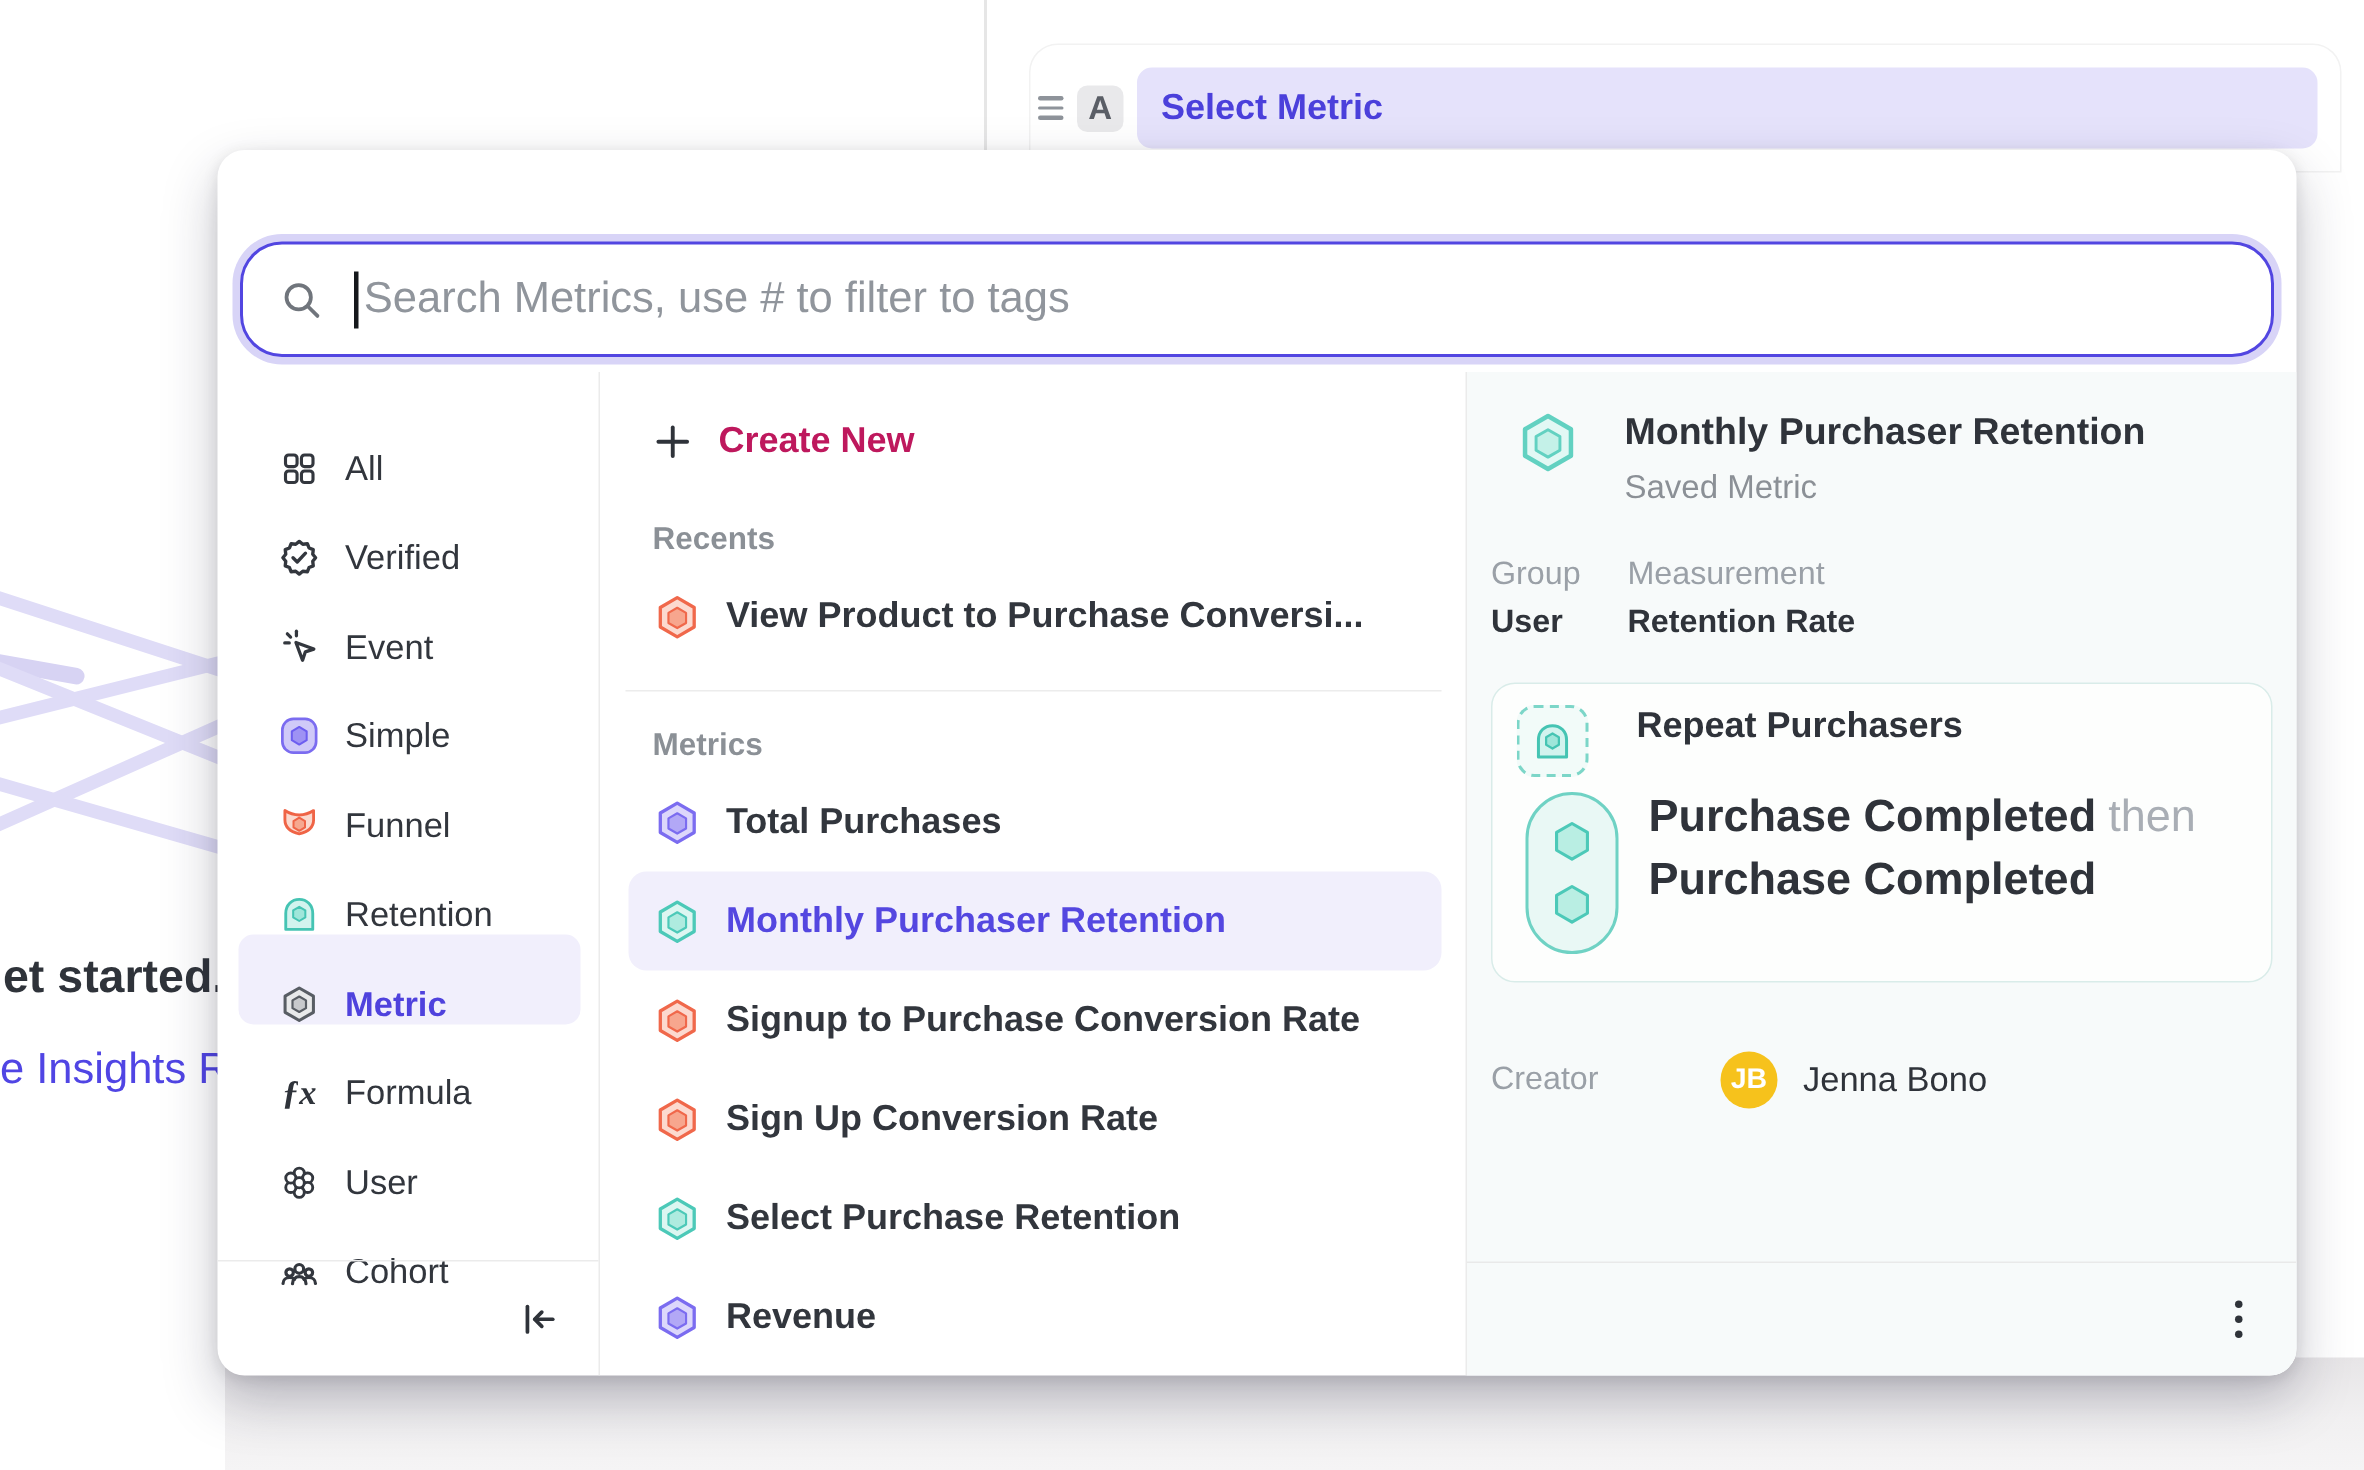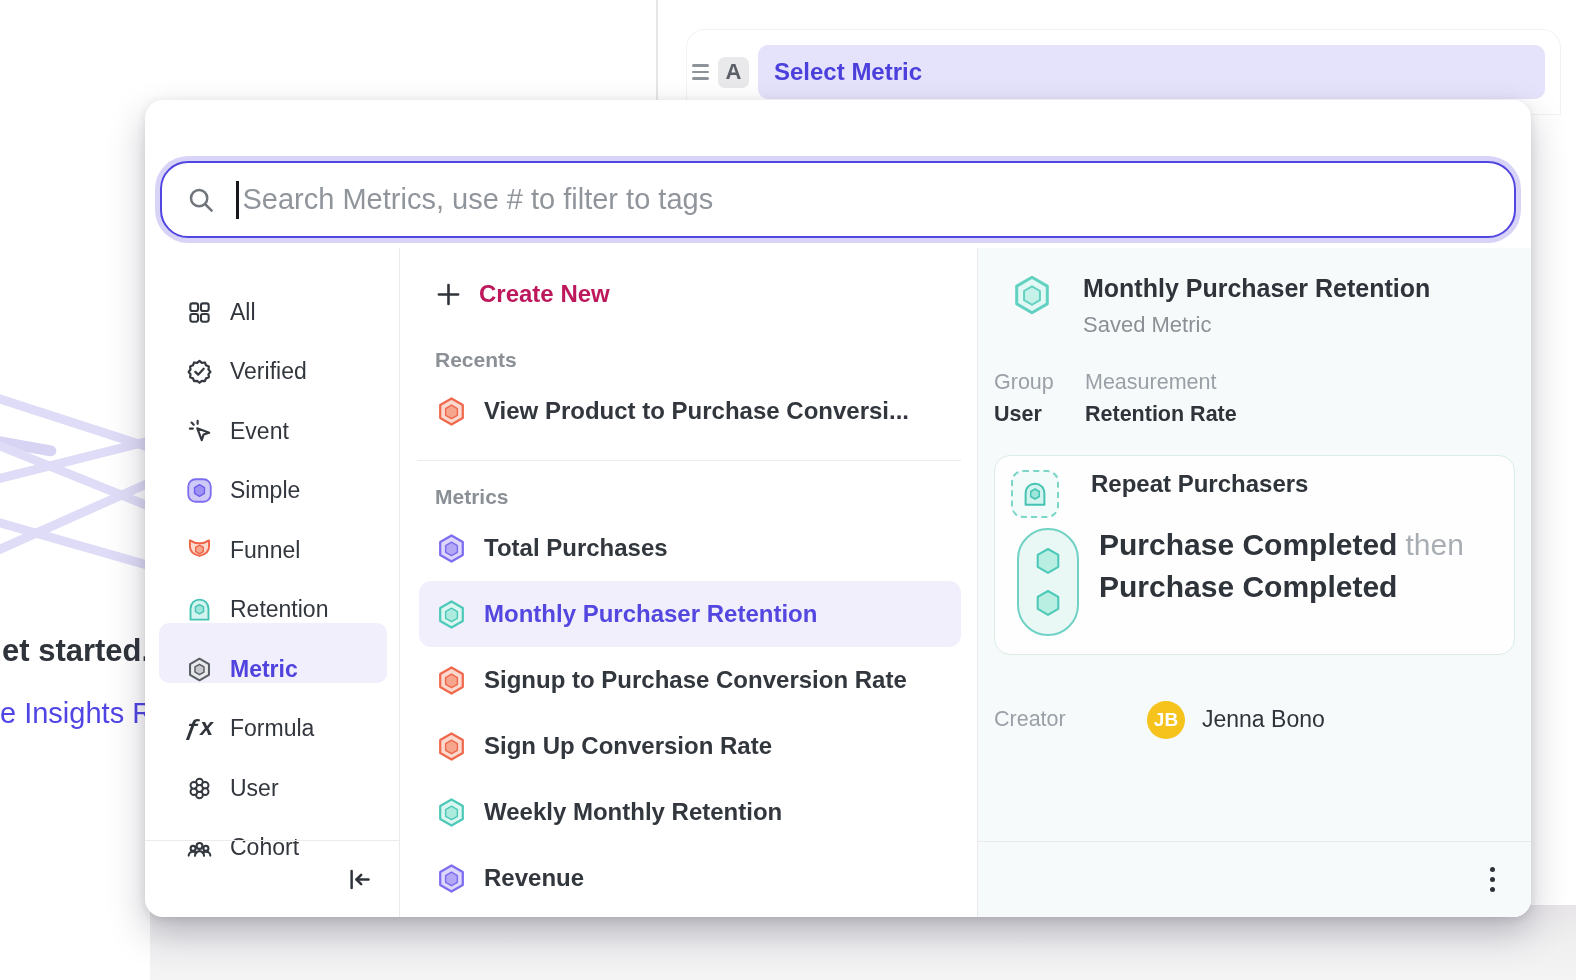--- a/index.html
+++ b/index.html
@@ -45,21 +45,21 @@
 
   .columns{flex:1;display:flex;min-height:0;}
 
   
   .sidebar{width:255px;flex:0 0 auto;border-right:1.5px solid #ebebeb;position:relative;
     padding-top:18px;box-sizing:border-box;}
   .side-item{height:59.5px;display:flex;align-items:flex-end;margin:0 12px 0 14px;border-radius:10px;
     padding-left:27px;gap:17px;font-size:23px;font-weight:500;color:#32363d;cursor:pointer;}
   .side-item .s-ic{width:27px;height:27px;display:grid;place-items:center;flex:0 0 auto;}
   .side-item.selected{background:#f1effc;color:#4f42dd;font-weight:600;}
-  .formula-glyph{font-family:Liberation Mono, monospace;font-style:italic;font-weight:600;font-size:23px;color:#2f333a;}
+  .formula-glyph{font-family:Liberation Serif, serif;font-style:italic;font-weight:600;font-size:23px;color:#2f333a;}
   .side-footer{position:absolute;left:0;right:0;bottom:0;height:76px;border-top:1.5px solid #ebebeb;
     display:flex;align-items:center;justify-content:flex-end;padding-right:26px;}
   .collapse-btn{cursor:pointer;display:grid;place-items:center;}
 
   
   .list-col{width:578px;flex:0 0 auto;border-right:1.5px solid #ebebeb;
     padding:14px 16px 0 35px;box-sizing:border-box;overflow:hidden;}
   .create-new{display:flex;align-items:center;gap:17px;height:56px;margin-top:4px;
     font-size:24px;font-weight:600;color:#be185d;cursor:pointer;}
   .sec-label{font-size:21px;font-weight:600;color:#8b9096;margin:26px 0 6px 0;}
@@ -316,21 +316,21 @@
           <path class="h-out" d="M14 2.2 L24.2 8.1 V19.9 L14 25.8 L3.8 19.9 V8.1 Z"></path>
             <path class="h-in" d="M14 8.3 L19.3 11.35 V17.45 L14 20.5 L8.7 17.45 V11.35 Z"></path>
         </svg>
         <span>Sign Up Conversion Rate</span>
       </div>
       <div class="list-item">
         <svg class="hex hex-teal" width="31" height="31" viewBox="0 0 28 28">
           <path class="h-out" d="M14 2.2 L24.2 8.1 V19.9 L14 25.8 L3.8 19.9 V8.1 Z"></path>
             <path class="h-in" d="M14 8.3 L19.3 11.35 V17.45 L14 20.5 L8.7 17.45 V11.35 Z"></path>
         </svg>
-        <span>Weekly Monthly Retention</span>
+        <span>Select Purchase Retention</span>
       </div>
       <div class="list-item">
         <svg class="hex hex-purple" width="31" height="31" viewBox="0 0 28 28">
           <path class="h-out" d="M14 2.2 L24.2 8.1 V19.9 L14 25.8 L3.8 19.9 V8.1 Z"></path>
             <path class="h-in" d="M14 8.3 L19.3 11.35 V17.45 L14 20.5 L8.7 17.45 V11.35 Z"></path>
         </svg>
         <span>Revenue</span>
       </div>
     </section>
 

